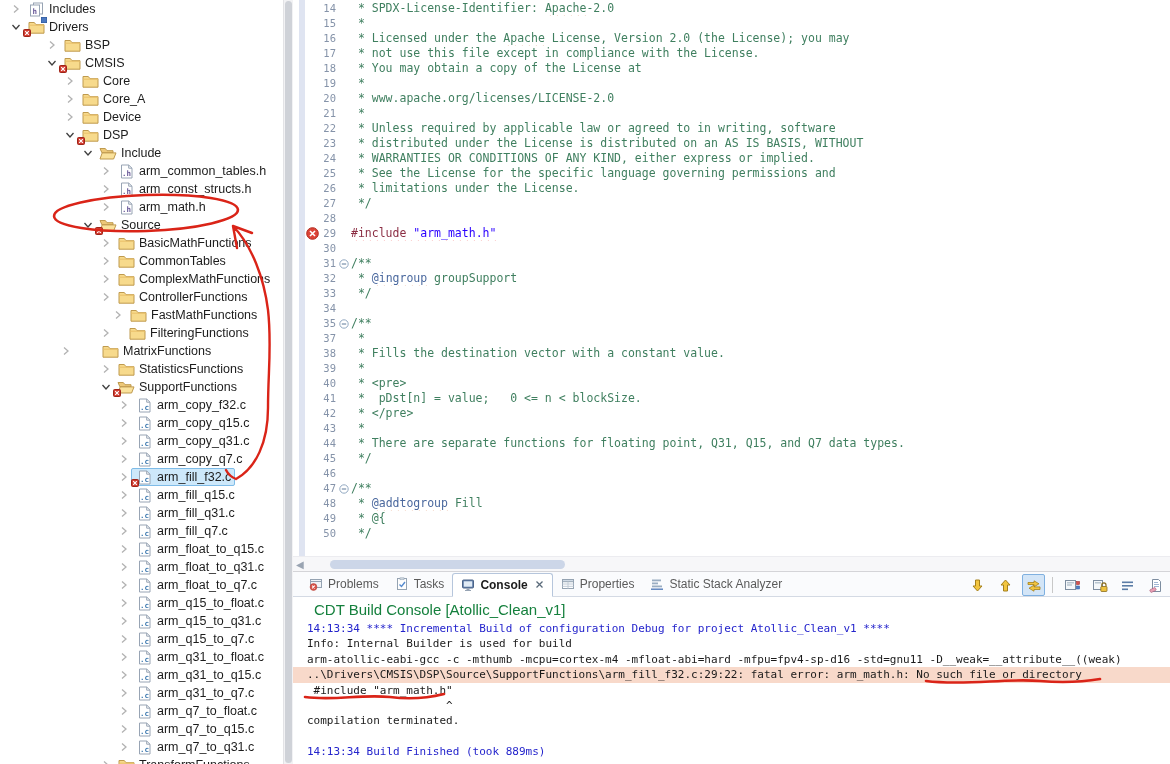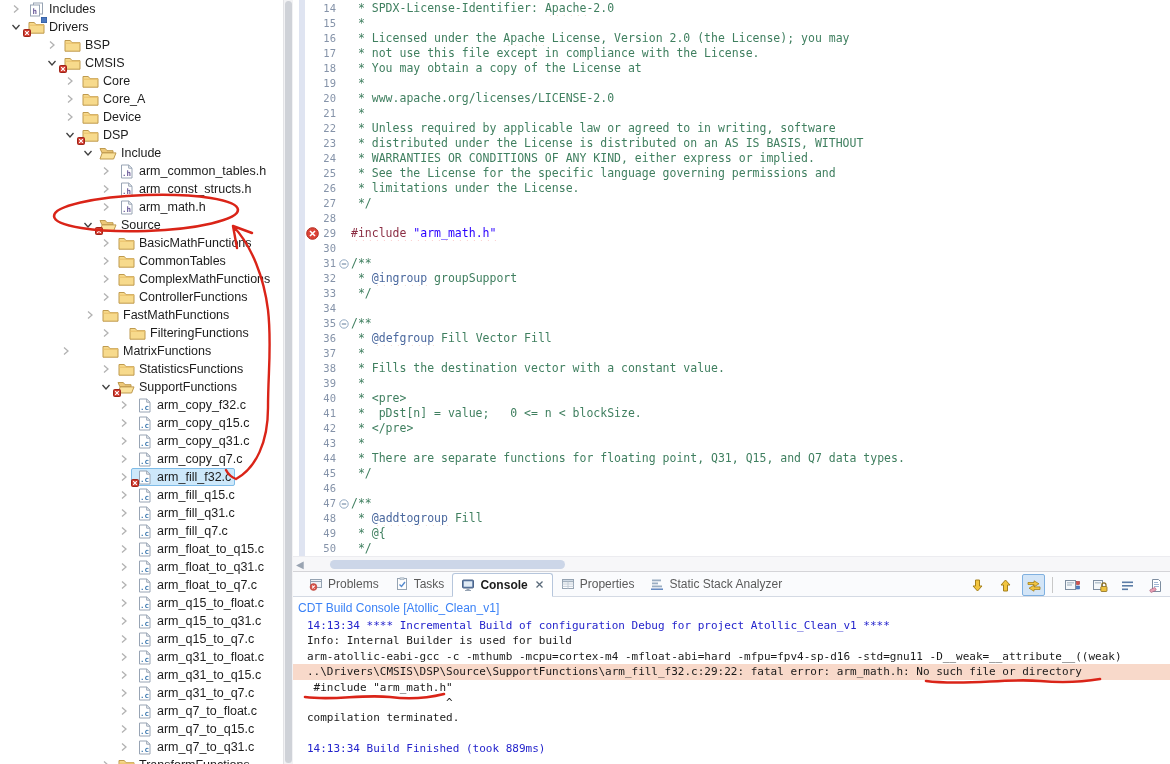--- a/index.html
+++ b/index.html
@@ -44,21 +44,21 @@
           padding-left:8px;position:relative;box-sizing:border-box}
   .tab{display:flex;align-items:center;gap:5px;padding:3px 8px 4px;font-size:12px;color:#5a5a5a;height:24px;box-sizing:border-box}
   .tab .tico{line-height:0;opacity:.85}
   .tab.active{background:#fff;border:1px solid #b6c6dc;border-bottom:1px solid #fff;border-radius:3px 3px 0 0;
               color:#1c1c1c;font-weight:bold;margin-bottom:-1px}
   .tclose{line-height:0;margin-left:2px}
   .toolbar{position:absolute;right:3px;top:2px;display:flex;align-items:center;gap:5px}
   .tbtn{width:21px;height:20px;display:flex;align-items:center;justify-content:center;border:1px solid transparent;border-radius:2px}
   .tbtn.on{background:#d3e5f7;border-color:#7fb0e0}
   .tsep{width:1px;height:16px;background:#c8c8c8;margin:0 2px}
-  .ctitle{font-size:12px;color:#3b82f6;padding:4px 0 3px 5px}
+  .ctitle{font-size:15px;color:#15803d;padding:4px 0 3px 21px}
   .clines{font-family:"DejaVu Sans Mono",monospace;font-size:11px;line-height:15.4px;white-space:pre;overflow:hidden}
   .cline{padding-left:14px;height:15.4px}
   .cl-info{color:#2424cc}
   .cl-plain{color:#1a1a1a}
   .bg-error{background:#f8d9ca}
 
   
   .annot{position:absolute;left:0;top:0;width:1170px;height:764px;pointer-events:none;z-index:40}
 </style>
 </head>
@@ -353,21 +353,21 @@
       <span class="tlab">
         <span class="ticon">
           <svg width="17" height="14">
             <path d="M1 2.5h5.3l1.7 2.2H16v8.5H1z" fill="#f7da8c" stroke="#bf9a4e"></path>
             <path d="M1 5.2h15" stroke="#eac06a"></path>
           </svg>
         </span>
         <span>ControllerFunctions</span>
       </span>
     </div>
-    <div class="trow" style="padding-left: 82px;">
+    <div class="trow" style="padding-left: 110px;">
       <span class="chev">
         <svg width="12" height="12">
           <path d="M4 2.5l4 3.5-4 3.5" fill="none" stroke="#b2b2b2" stroke-width="1.3"></path>
         </svg>
       </span>
       <span class="tlab">
         <span class="ticon">
           <svg width="17" height="14">
             <path d="M1 2.5h5.3l1.7 2.2H16v8.5H1z" fill="#f7da8c" stroke="#bf9a4e"></path>
             <path d="M1 5.2h15" stroke="#eac06a"></path>
@@ -836,21 +836,20 @@
             <circle cx="5" cy="5" r="4.2" fill="#fff" stroke="#93a9c2"></circle>
             <line x1="2.8" y1="5" x2="7.2" y2="5" stroke="#5c7898"></line>
           </svg></span><span class="code"><span class="tk-c">/**</span></span></div>
       <div class="eline"><span class="ann"></span><span class="ln">32</span><span class="fold"></span><span class="code"><span class="tk-c"> * </span><span class="tk-t sq-o">@ingroup</span><span class="tk-c"> groupSupport</span></span></div>
       <div class="eline"><span class="ann"></span><span class="ln">33</span><span class="fold"></span><span class="code"><span class="tk-c"> */</span></span></div>
       <div class="eline"><span class="ann"></span><span class="ln">34</span><span class="fold"></span><span class="code"></span></div>
       <div class="eline"><span class="ann"></span><span class="ln">35</span><span class="fold"><svg width="10" height="10">
             <circle cx="5" cy="5" r="4.2" fill="#fff" stroke="#93a9c2"></circle>
             <line x1="2.8" y1="5" x2="7.2" y2="5" stroke="#5c7898"></line>
           </svg></span><span class="code"><span class="tk-c">/**</span></span></div>
-      <div class="eline"><span class="ann"></span><span class="ln">36</span><span class="fold"></span><span class="code"><span class="tk-c"> * </span><span class="tk-t sq-o">@defgroup</span><span class="tk-c"> Fill Vector Fill</span></span></div>
       <div class="eline"><span class="ann"></span><span class="ln">37</span><span class="fold"></span><span class="code"><span class="tk-c"> *</span></span></div>
       <div class="eline"><span class="ann"></span><span class="ln">38</span><span class="fold"></span><span class="code"><span class="tk-c"> * Fills the destination vector with a constant value.</span></span></div>
       <div class="eline"><span class="ann"></span><span class="ln">39</span><span class="fold"></span><span class="code"><span class="tk-c"> *</span></span></div>
       <div class="eline"><span class="ann"></span><span class="ln">40</span><span class="fold"></span><span class="code"><span class="tk-c"> * &lt;pre&gt;</span></span></div>
       <div class="eline"><span class="ann"></span><span class="ln">41</span><span class="fold"></span><span class="code"><span class="tk-c"> *  pDst[n] = value;   0 &lt;= n &lt; blockSize.</span></span></div>
       <div class="eline"><span class="ann"></span><span class="ln">42</span><span class="fold"></span><span class="code"><span class="tk-c"> * &lt;/pre&gt;</span></span></div>
       <div class="eline"><span class="ann"></span><span class="ln">43</span><span class="fold"></span><span class="code"><span class="tk-c"> *</span></span></div>
       <div class="eline"><span class="ann"></span><span class="ln">44</span><span class="fold"></span><span class="code"><span class="tk-c"> * There are separate functions for floating point, Q31, Q15, and Q7 data types.</span></span></div>
       <div class="eline"><span class="ann"></span><span class="ln">45</span><span class="fold"></span><span class="code"><span class="tk-c"> */</span></span></div>
       <div class="eline"><span class="ann"></span><span class="ln">46</span><span class="fold"></span><span class="code"></span></div>

